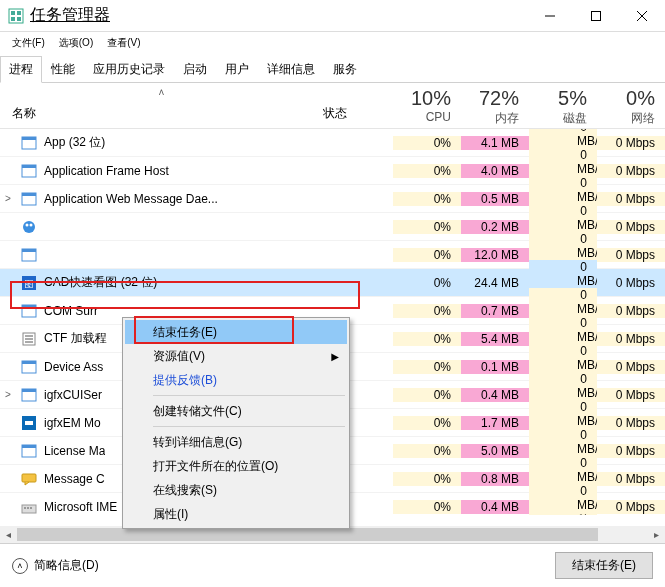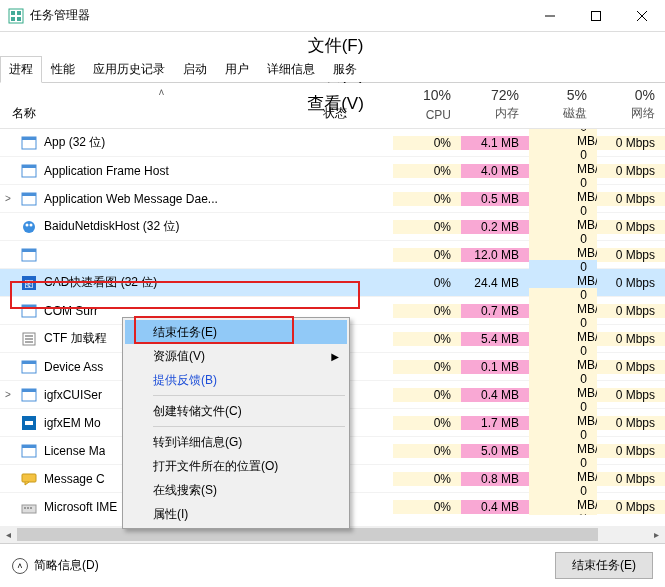--- a/index.html
+++ b/index.html
@@ -1,34 +1,34 @@
 <!DOCTYPE html>
 <html><head>
 <meta charset="utf-8">
 <style>
 * { box-sizing: border-box; margin: 0; padding: 0; font-family: "Microsoft YaHei", "Segoe UI", sans-serif; }
 body { width: 665px; height: 587px; background: #fff; overflow: hidden; font-size: 12px; color: #000; position: relative; }
 
 .titlebar { height: 32px; display: flex; align-items: center; padding-left: 8px; border-bottom: 1px solid #ddd; }
 .titlebar .icon { width: 16px; height: 16px; margin-right: 6px; }
-.titlebar .title { flex: 1; font-size: 12px; }
+.titlebar .title { flex: 1; font-size: 16px; text-decoration: underline; }
 .titlebar .winbtn { width: 46px; height: 32px; display: flex; align-items: center; justify-content: center; color: #000; }
 
-.menubar { height: 22px; display: flex; align-items: center; padding-left: 6px; gap: 2px; font-size: 17px; flex-direction: column; }
+.menubar { height: 22px; display: flex; align-items: center; padding-left: 6px; gap: 2px; font-size: 10px; }
 .menubar .mitem { padding: 2px 6px; cursor: default; }
 
 .tabs { display: flex; border-bottom: 1px solid #d0d0d0; margin-top: 2px; }
 .tabs .tab { padding: 4px 8px; font-size: 12px; border: 1px solid transparent; border-bottom: none; background: #fff; cursor: default; }
 .tabs .tab.active { border: 1px solid #d0d0d0; border-bottom: 1px solid #fff; margin-bottom: -1px; background: #fff; }
 .header { display: flex; height: 46px; border-bottom: 1px solid #e5e5e5; align-items: stretch; }
 .header .namecol { flex: 1; display: flex; align-items: flex-end; padding: 0 0 6px 12px; position: relative; }
 .header .sort { position: absolute; top: 4px; left: 50%; transform: translateX(-50%); color: #555; font-size: 10px; }
 .header .statuscol { width: 70px; display: flex; align-items: flex-end; padding-bottom: 6px; }
 .header .numcol { width: 68px; text-align: right; padding: 4px 10px 6px 0; display: flex; flex-direction: column; justify-content: space-between; align-items: flex-end; }
-.header .pct { font-size: 14px; color: #333; }
+.header .pct { font-size: 20px; color: #333; }
 .header .lbl { color: #555; font-size: 12px; }
 
 .body { height: 386px; overflow: hidden; position: relative; }
 .row { display: flex; height: 28px; align-items: center; border-bottom: 1px solid #f2f2f2; }
 .row .exp { width: 16px; text-align: center; color: #666; font-size: 10px; }
 .row .ic { width: 18px; height: 16px; margin-right: 6px; display: flex; align-items: center; justify-content: center; }
 .row .nm { flex: 1; display: flex; align-items: center; padding-left: 4px; overflow: hidden; white-space: nowrap; }
 .row .st { width: 70px; }
 .row .cell { width: 68px; text-align: right; padding-right: 10px; font-size: 12px; }
 .row .cell.cpu { background: #fff7d9; }
@@ -191,21 +191,20 @@
     <div class="row">
       <span class="exp"></span>
       <span class="nm">
         <span class="ic">
           <svg class="ico" viewBox="0 0 16 16">
             <circle cx="8" cy="8" r="6" fill="#3b8ee0"></circle>
             <circle cx="6" cy="6" r="1.5" fill="#fff"></circle>
             <circle cx="10" cy="6" r="1.5" fill="#fff"></circle>
           </svg>
         </span>
-        <span class="nm-text">BaiduNetdiskHost (32 位)</span>
       </span>
       <span class="st"></span>
       <span class="cell cpu">0%</span>
       <span class="cell mem">0.2 MB</span>
       <span class="cell disk">0 MB/秒</span>
       <span class="cell net">0 Mbps</span>
     </div>
     <div class="row">
       <span class="exp"></span>
       <span class="nm">

